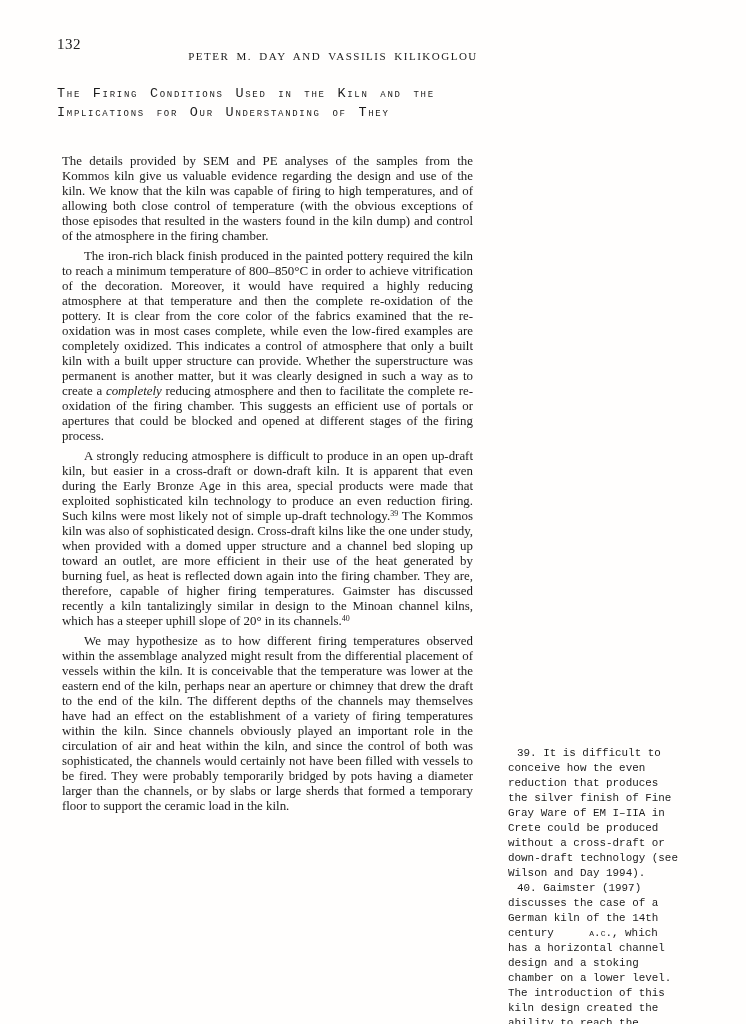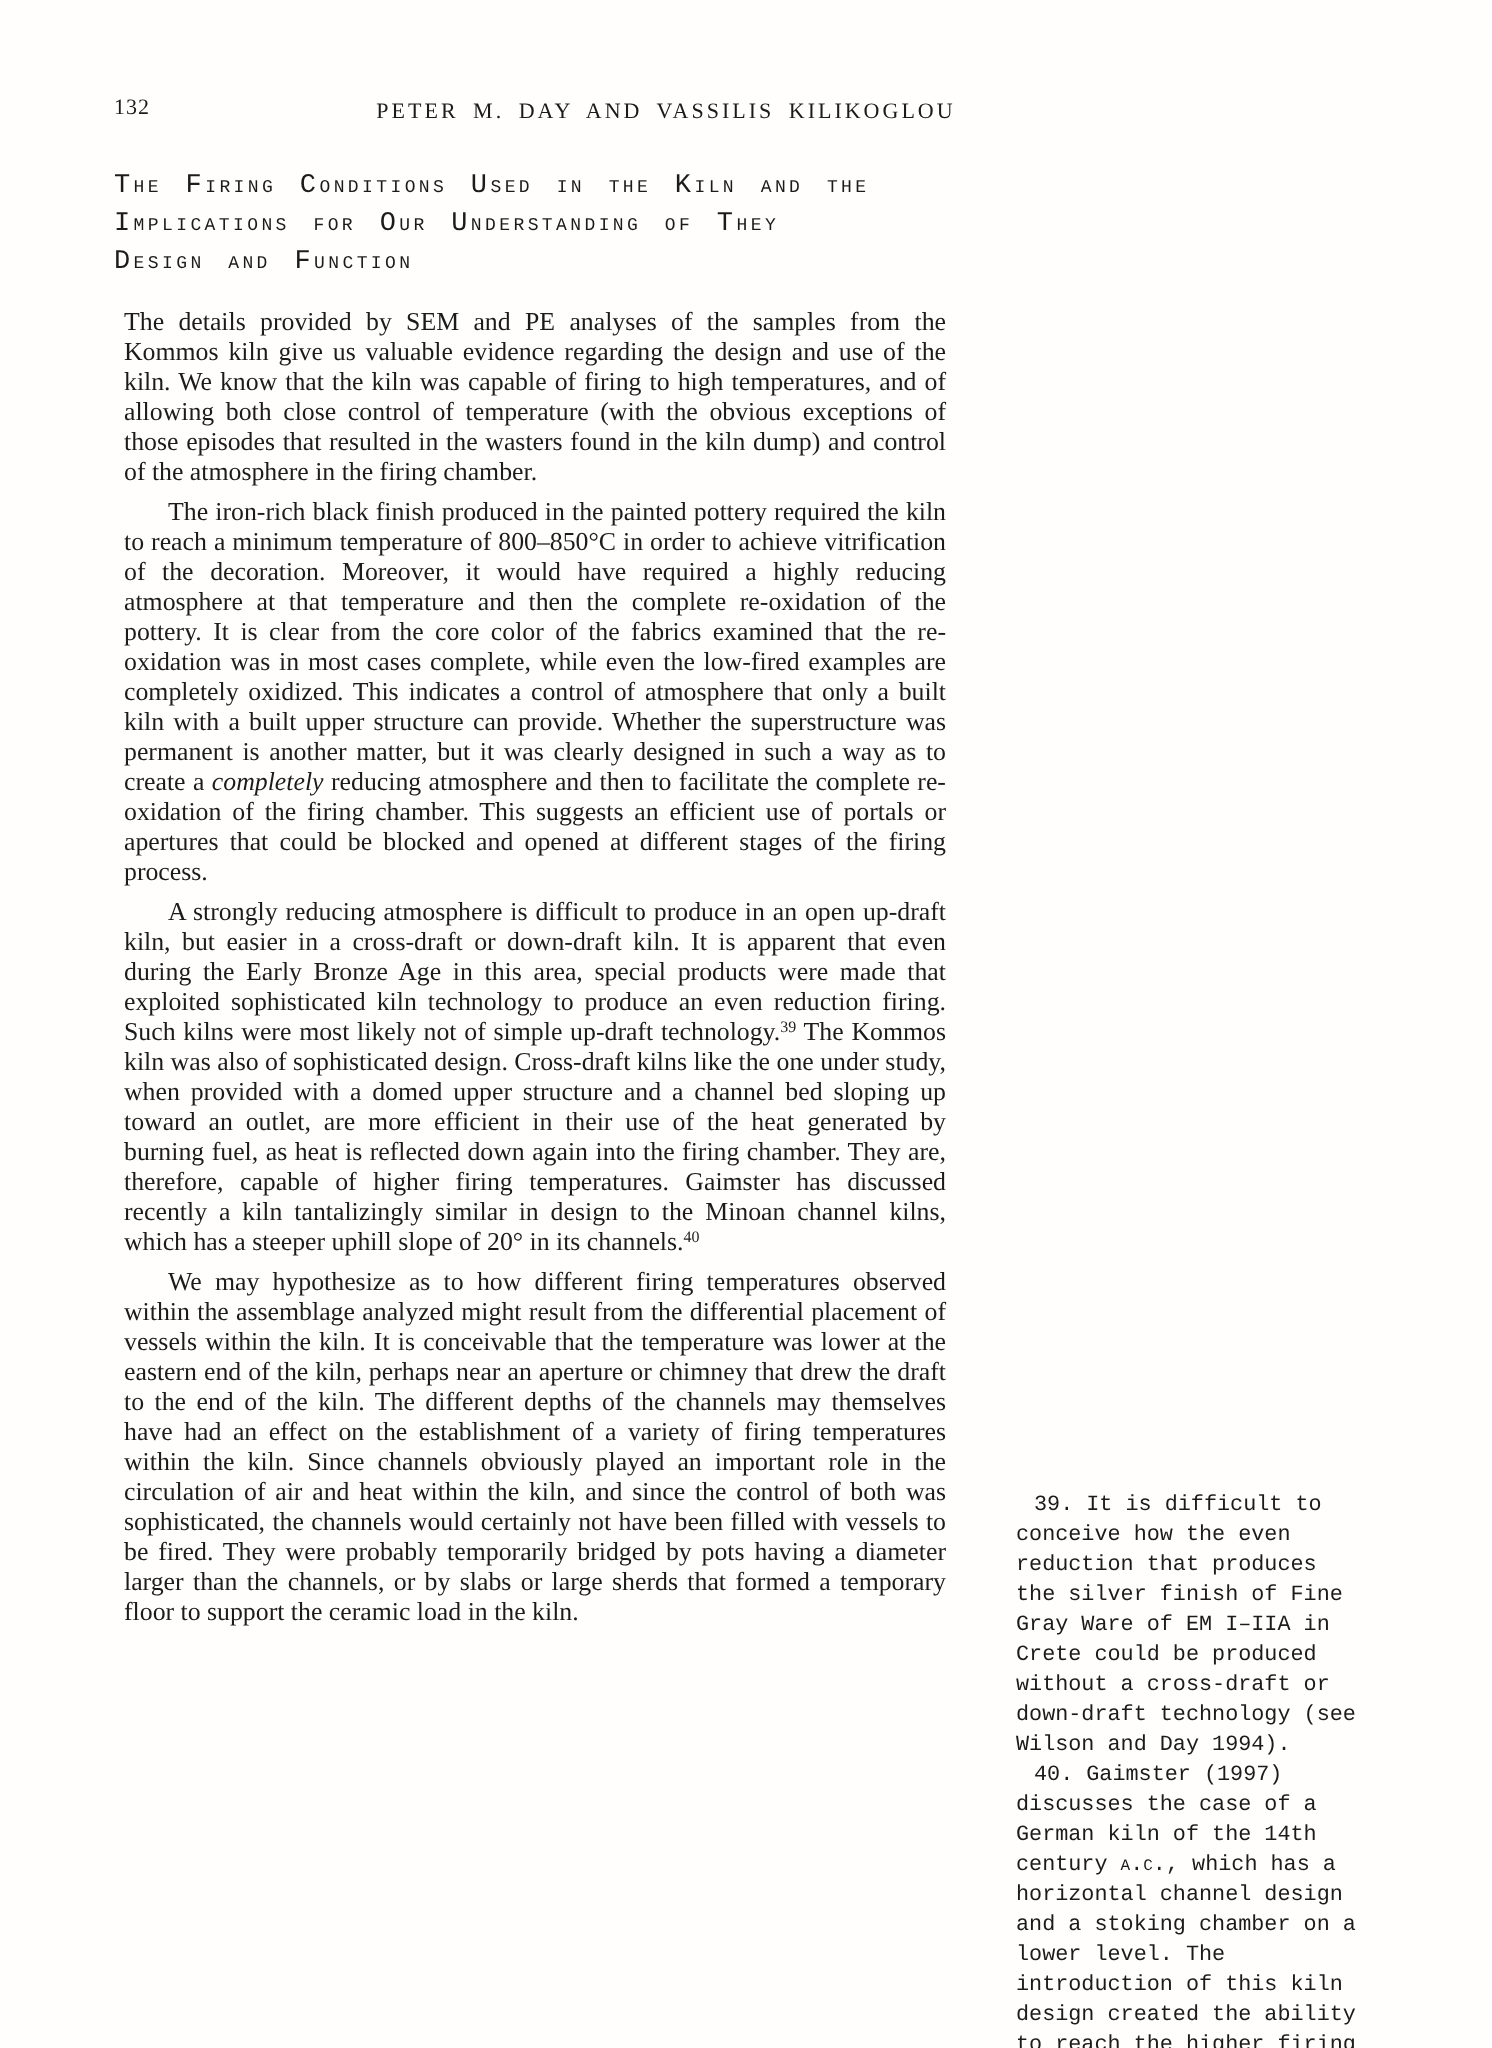--- a/index.html
+++ b/index.html
@@ -8,22 +8,22 @@
     width: 746px;
     height: 1024px;
     background: #fffefd;
     color: #1b1b1b;
     font-family: "Liberation Serif", "DejaVu Serif", serif;
     overflow: hidden;
   }
   .folio {
     position: absolute;
     left: 57px;
-    top: 48px;
-    font-size: 11px;
+    top: 36px;
+    font-size: 15px;
     letter-spacing: 0.5px;
   }
   .running-head {
     position: absolute;
     left: 57px;
     top: 50px;
     width: 552px;
     text-align: center;
     font-size: 11px;
     letter-spacing: 1.5px;
@@ -64,33 +64,32 @@
     text-align: left;
   }
   .fncol p { margin: 0; text-indent: 9px; font-family: Liberation Mono, monospace; }
   sup.fnref {
     font-size: 0.62em;
     line-height: 0;
     position: relative;
     top: -0.5em;
     vertical-align: baseline;
   }
-  .sc { font-variant: small-caps; }
+  .sc { font-variant: small-caps; margin-left: 29px; }
   em { font-style: italic; }
 </style>
 </head>
 <body>
 
 <div class="page">
   <div class="folio">132</div>
   <div class="running-head">PETER M. DAY AND VASSILIS KILIKOGLOU</div>
   <div class="heading">
       <span class="hline">The Firing Conditions Used in the Kiln and the</span>
       <span class="hline">Implications for Our Understanding of They</span>
-      <span class="hline">Design and Function</span>
     </div>
   <div class="maincol">
       <p>The details provided by SEM and PE analyses of the samples from the Kommos kiln give us valuable evidence regarding the design and use of the kiln. We know that the kiln was capable of firing to high temperatures, and of allowing both close control of temperature (with the obvious exceptions of those episodes that resulted in the wasters found in the kiln dump) and control of the atmosphere in the firing chamber.</p>
       <p class="indent">The iron-rich black finish produced in the painted pottery required the kiln to reach a minimum temperature of 800–850°C in order to achieve vitrification of the decoration. Moreover, it would have required a highly reducing atmosphere at that temperature and then the complete re-oxidation of the pottery. It is clear from the core color of the fabrics examined that the re-oxidation was in most cases complete, while even the low-fired examples are completely oxidized. This indicates a control of atmosphere that only a built kiln with a built upper structure can provide. Whether the superstructure was permanent is another matter, but it was clearly designed in such a way as to create a <em>completely</em> reducing atmosphere and then to facilitate the complete re-oxidation of the firing chamber. This suggests an efficient use of portals or apertures that could be blocked and opened at different stages of the firing process.</p>
       <p class="indent">A strongly reducing atmosphere is difficult to produce in an open up-draft kiln, but easier in a cross-draft or down-draft kiln. It is apparent that even during the Early Bronze Age in this area, special products were made that exploited sophisticated kiln technology to produce an even reduction firing. Such kilns were most likely not of simple up-draft technology.<sup class="fnref">39</sup> The Kommos kiln was also of sophisticated design. Cross-draft kilns like the one under study, when provided with a domed upper structure and a channel bed sloping up toward an outlet, are more efficient in their use of the heat generated by burning fuel, as heat is reflected down again into the firing chamber. They are, therefore, capable of higher firing temperatures. Gaimster has discussed recently a kiln tantalizingly similar in design to the Minoan channel kilns, which has a steeper uphill slope of 20° in its channels.<sup class="fnref">40</sup></p>
       <p class="indent">We may hypothesize as to how different firing temperatures observed within the assemblage analyzed might result from the differential placement of vessels within the kiln. It is conceivable that the temperature was lower at the eastern end of the kiln, perhaps near an aperture or chimney that drew the draft to the end of the kiln. The different depths of the channels may themselves have had an effect on the establishment of a variety of firing temperatures within the kiln. Since channels obviously played an important role in the circulation of air and heat within the kiln, and since the control of both was sophisticated, the channels would certainly not have been filled with vessels to be fired. They were probably temporarily bridged by pots having a diameter larger than the channels, or by slabs or large sherds that formed a temporary floor to support the ceramic load in the kiln.</p>
     </div>
   <div class="fncol">
       <p class="indent">39. It is difficult to conceive how the even reduction that produces the silver finish of Fine Gray Ware of EM I–IIA in Crete could be produced without a cross-draft or down-draft technology (see Wilson and Day 1994).</p>
       <p class="indent">40. Gaimster (1997) discusses the case of a German kiln of the 14th century <span class="sc">a.c.</span>, which has a horizontal channel design and a stoking chamber on a lower level. The introduction of this kiln design created the ability to reach the higher firing temperatures required for stoneware.</p>

